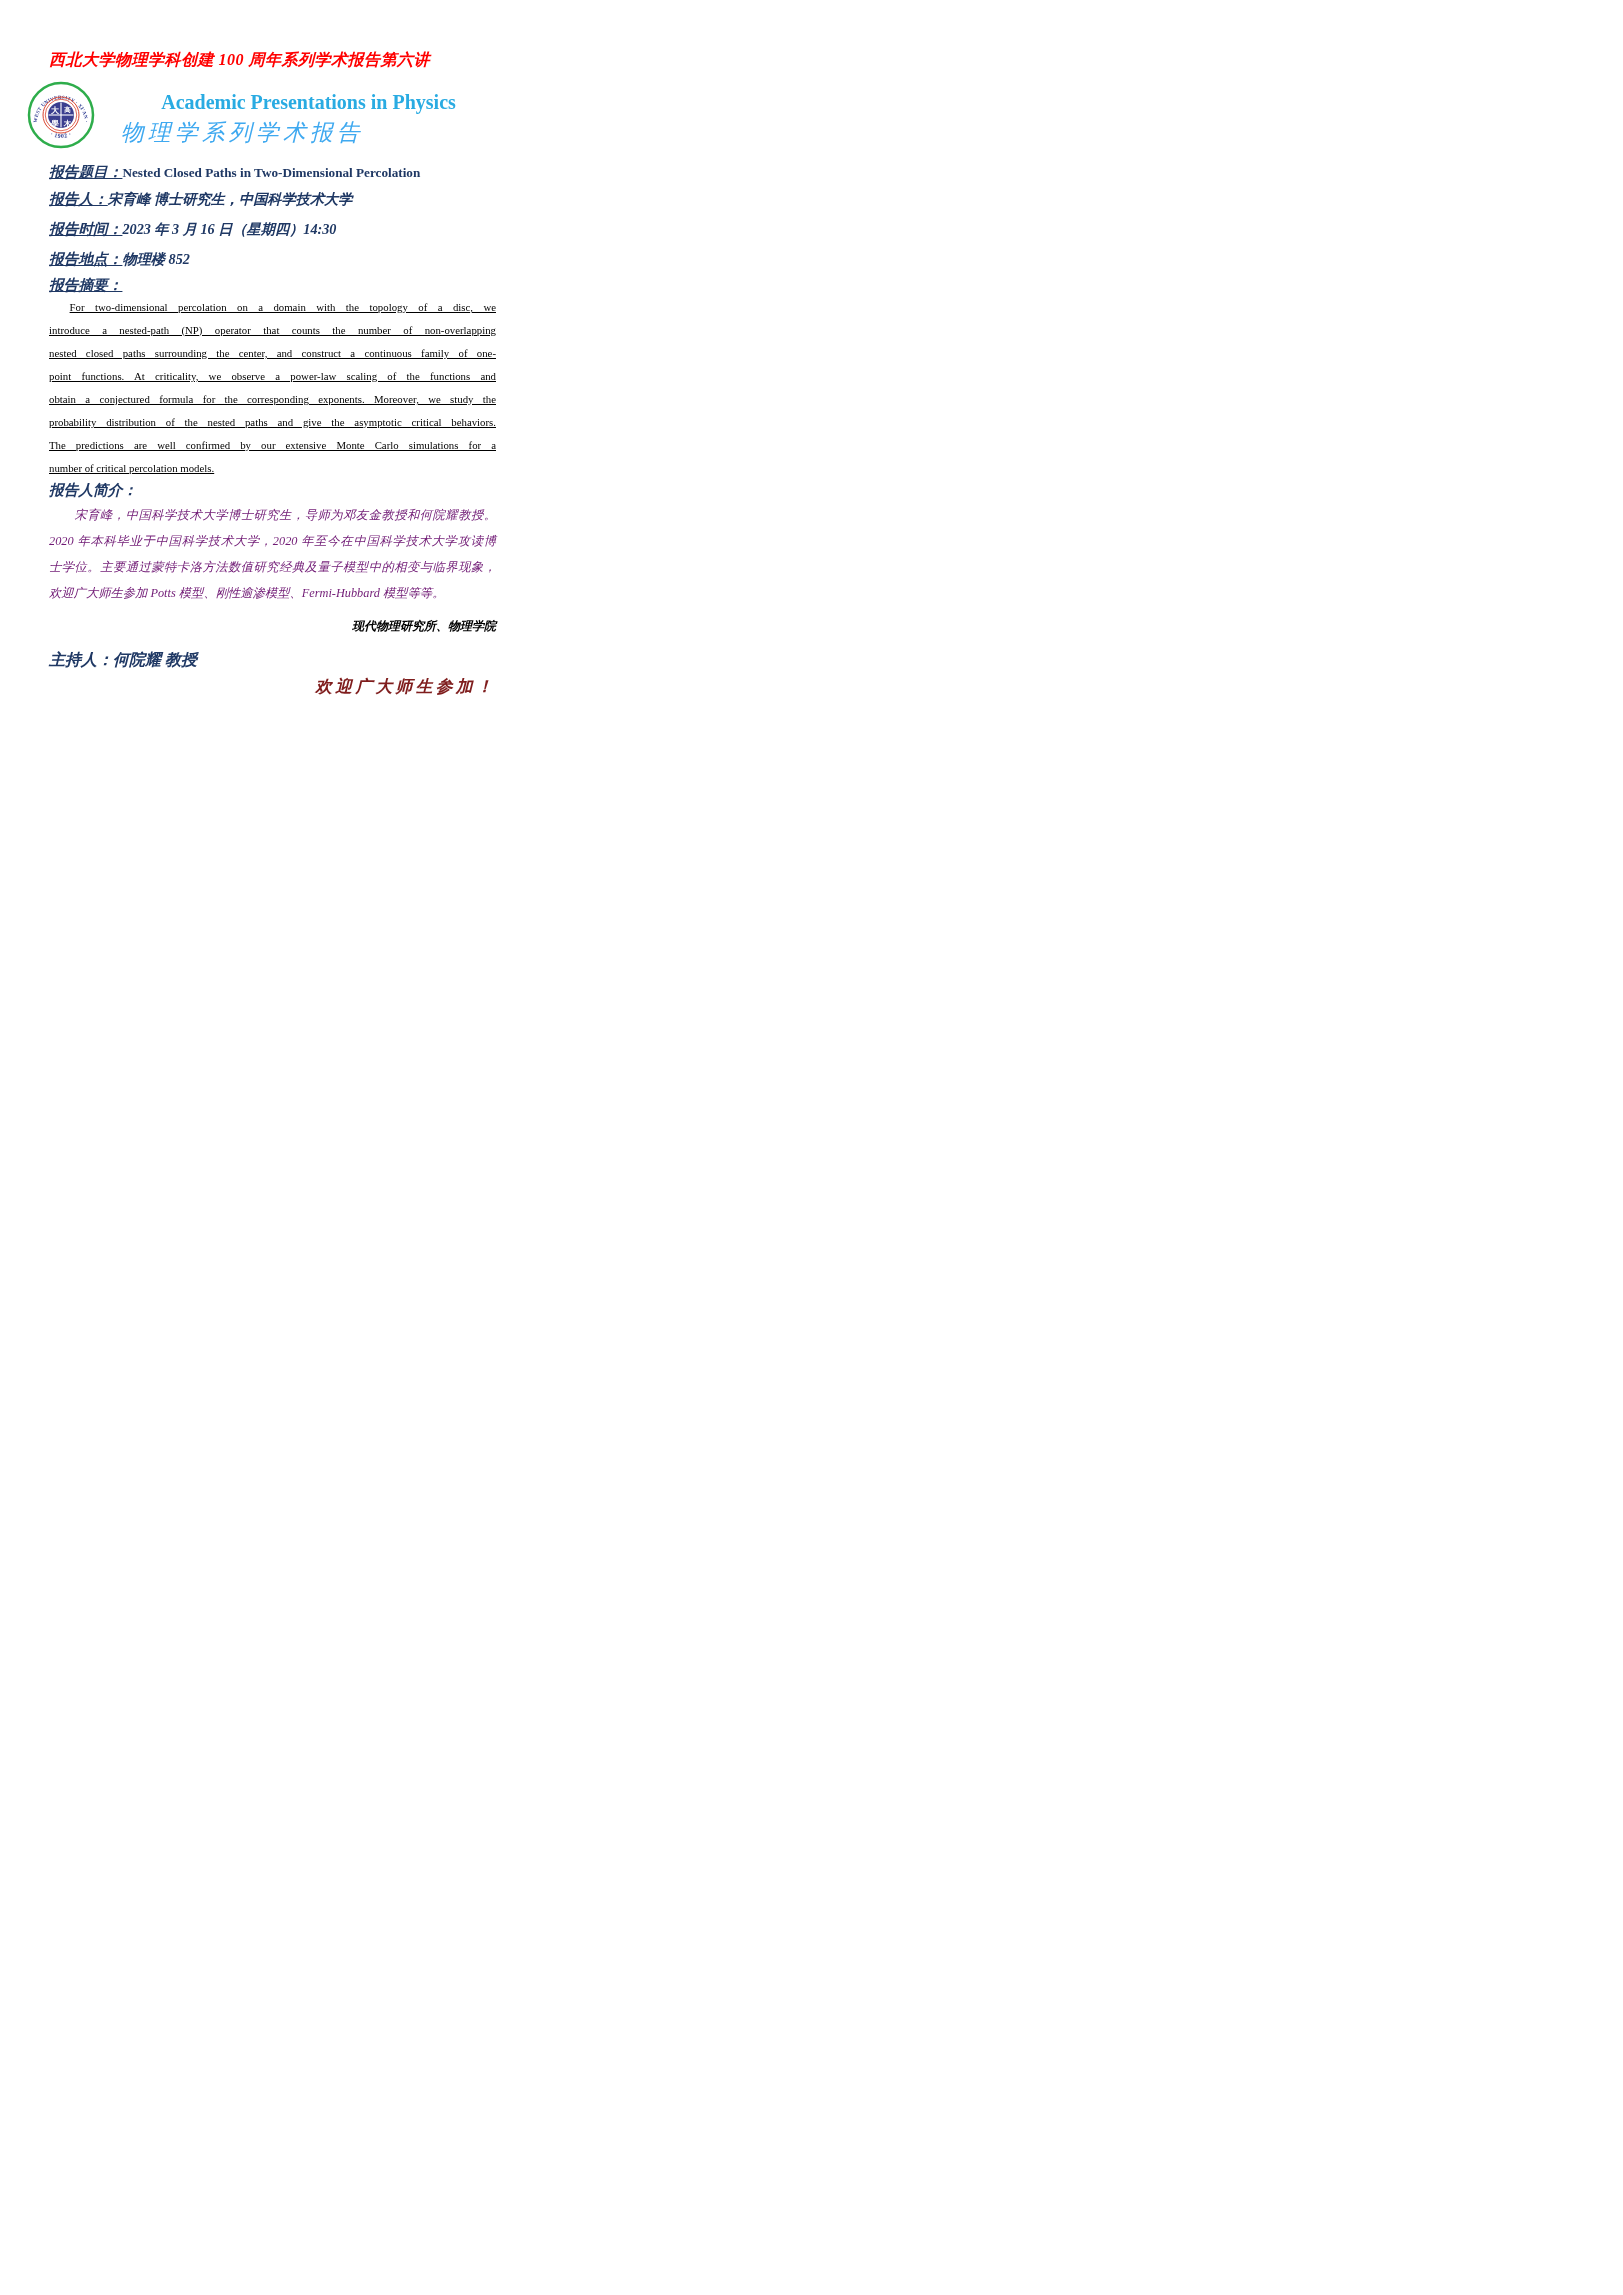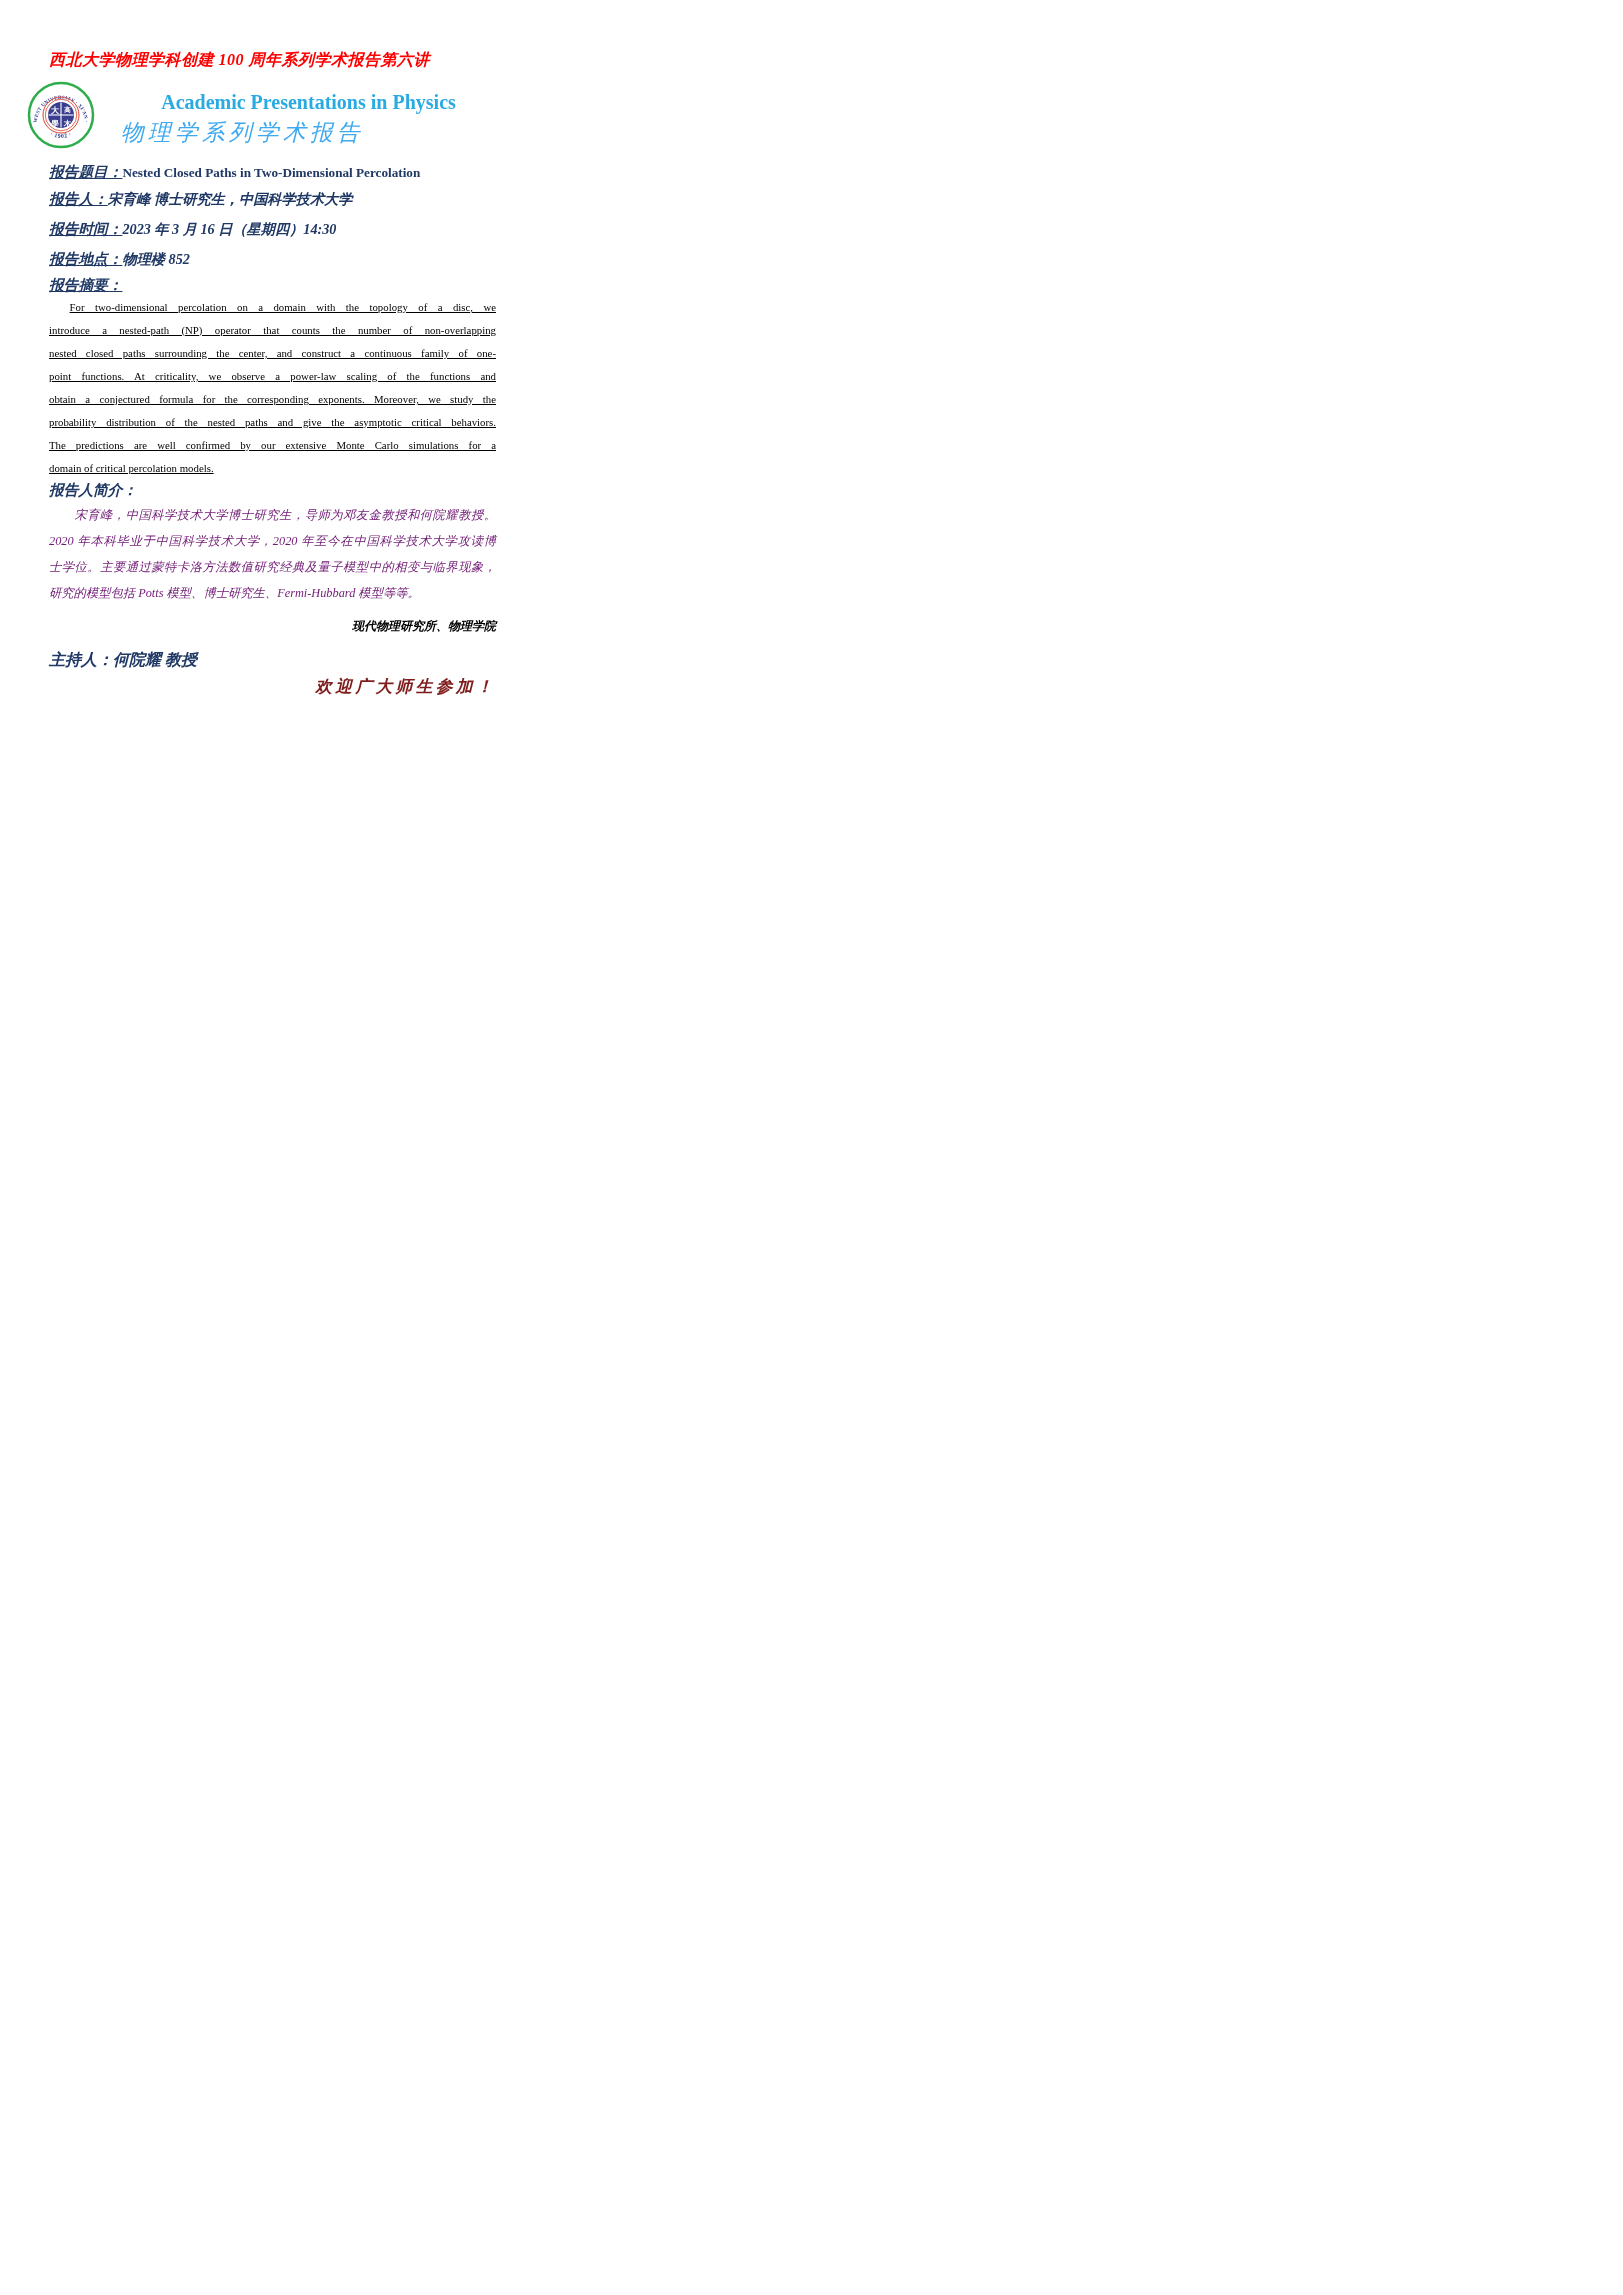--- a/index.html
+++ b/index.html
@@ -132,30 +132,30 @@
   </div>
 
   <div class="abstract">
     <div class="line first">For two-dimensional percolation on a domain with the topology of a disc, we</div>
     <div class="line">introduce a nested-path (NP) operator that counts the number of non-overlapping</div>
     <div class="line">nested closed paths surrounding the center, and construct a continuous family of one-</div>
     <div class="line">point functions. At criticality, we observe a power-law scaling of the functions and</div>
     <div class="line">obtain a conjectured formula for the corresponding exponents. Moreover, we study the</div>
     <div class="line">probability distribution of the nested paths and give the asymptotic critical behaviors.</div>
     <div class="line">The predictions are well confirmed by our extensive Monte Carlo simulations for a</div>
-    <div class="line last">domain of critical percolation models.</div>
+    <div class="line last">number of critical percolation models.</div>
   </div>
 
   <div class="bio-heading">报告人简介：</div>
 
   <div class="bio">
     <div class="line first">宋育峰，中国科学技术大学博士研究生，导师为邓友金教授和何院耀教授。</div>
     <div class="line">2020 年本科毕业于中国科学技术大学，2020 年至今在中国科学技术大学攻读博</div>
     <div class="line">士学位。主要通过蒙特卡洛方法数值研究经典及量子模型中的相变与临界现象，</div>
-    <div class="line last">研究的模型包括 Potts 模型、博士研究生、Fermi-Hubbard 模型等等。</div>
+    <div class="line last">欢迎广大师生参加 Potts 模型、刚性逾渗模型、Fermi-Hubbard 模型等等。</div>
   </div>
 
   <div class="organizer">现代物理研究所、物理学院</div>
   <div class="host">主持人：何院耀 教授</div>
   <div class="welcome">欢迎广大师生参加！</div>
 
 </div>
 
 
 </body></html>

